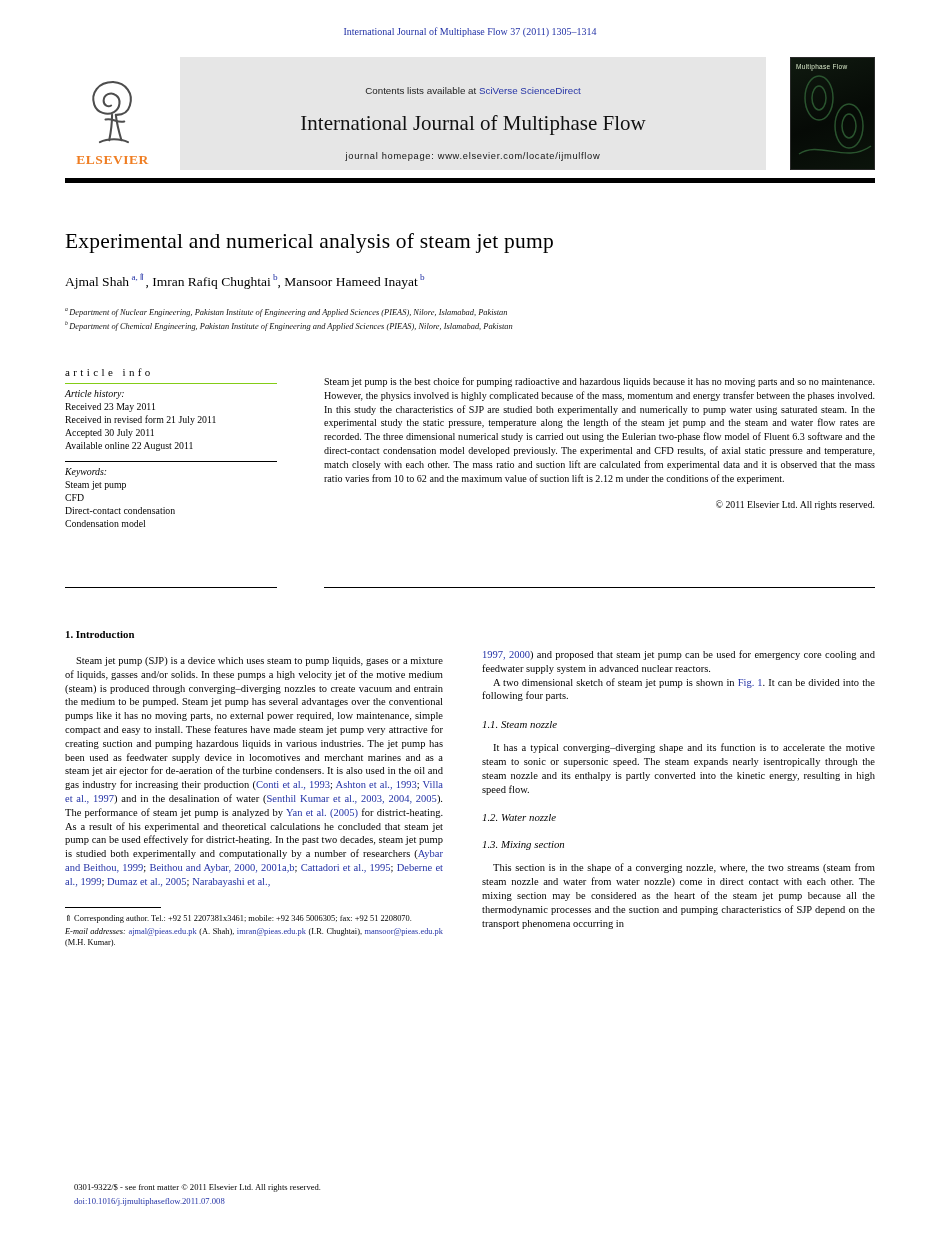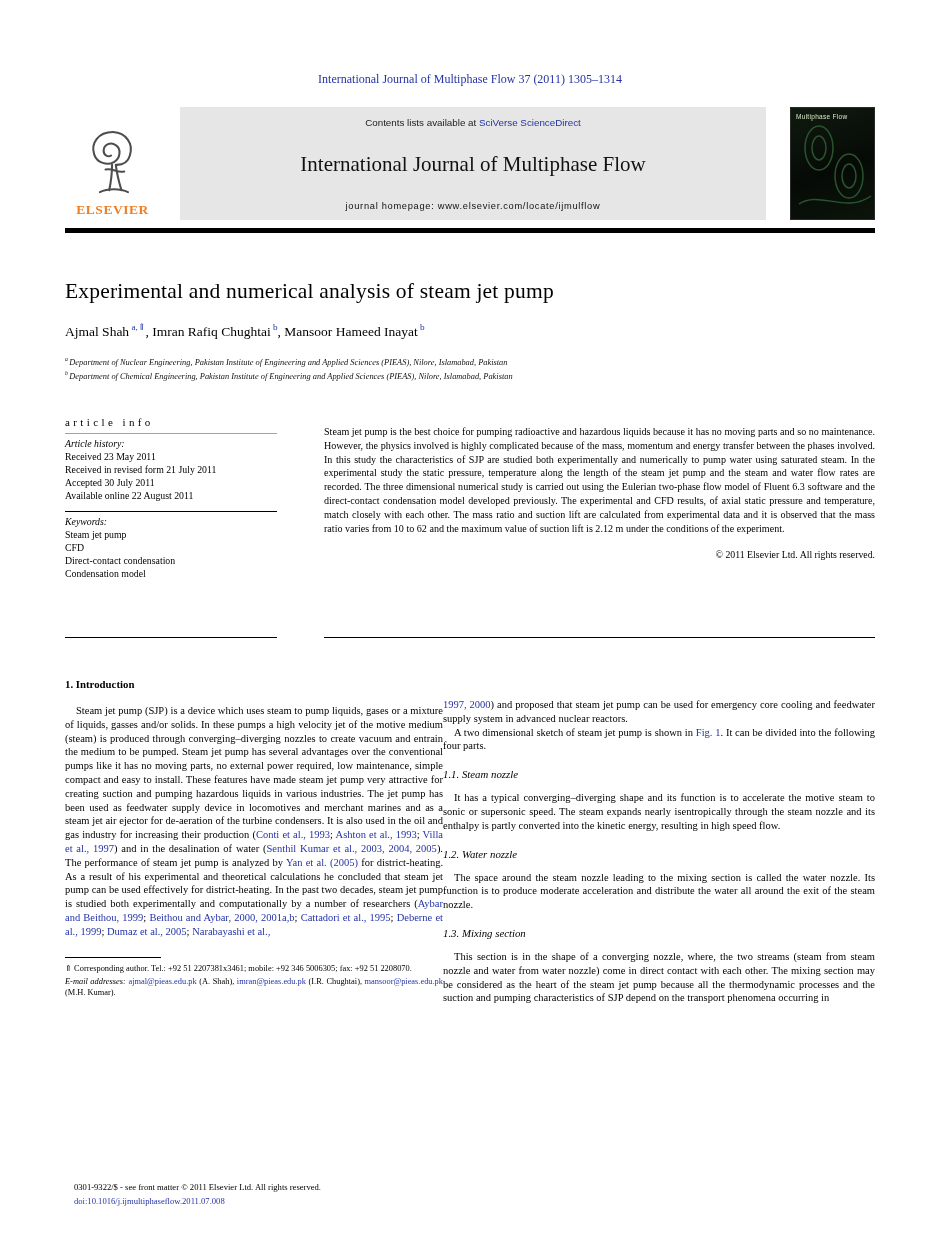--- a/index.html
+++ b/index.html
@@ -6,26 +6,26 @@
   :root{
     --link:#2433a6;
     --orange:#ef7d22;
     --mastbg:#e6e6e6;
   }
   html,body{margin:0;padding:0;background:#fff;}
   body{font-family:"Liberation Serif","DejaVu Serif",serif;color:#000;}
   .page{position:relative;width:925px;height:1234px;background:#fff;overflow:hidden;}
   .inner{padding:0 50px 0 65px;}
 
-  .top-cite{padding-top:72px;text-align:center;font-size:12px;color:var(--link);}
+  .top-cite{padding-top:26px;text-align:center;font-size:10px;color:var(--link);}
 
   .masthead{display:flex;margin-top:20px;align-items:stretch;}
   .logo{width:95px;margin-right:20px;display:flex;flex-direction:column;align-items:center;justify-content:flex-end;padding-bottom:2px;box-sizing:border-box;}
   .logo-text{color:var(--orange);font-weight:bold;font-size:13.5px;letter-spacing:.5px;margin-top:2px;}
-  .mast-box{flex:1;background:var(--mastbg);margin-right:24px;height:113px;display:flex;flex-direction:column;justify-content:space-between;padding:10px 8px 9px;box-sizing:border-box;text-align:center;}
+  .mast-box{flex:1;background:var(--mastbg);margin-right:24px;height:113px;display:flex;flex-direction:column;justify-content:space-between;padding:28px 8px 9px;box-sizing:border-box;text-align:center;}
   .contents-line{font-family:"Liberation Sans",sans-serif;font-size:9.8px;color:#222;}
   .journal-title{font-size:21px;color:#111;}
   .homepage{font-family:"Liberation Sans",sans-serif;font-size:9.3px;letter-spacing:.7px;color:#111;}
   .cover{width:85px;height:113px;box-sizing:border-box;border:1px solid #2a2a2a;background:linear-gradient(160deg,#101a10,#060a06 55%,#0b140b);overflow:hidden;}
   .cover-label{font-family:"Liberation Sans",sans-serif;font-size:6.5px;color:#d8e8c8;padding:5px 0 0 5px;letter-spacing:.3px;}
 
   .black-rule{height:5px;background:#000;margin-top:8px;}
 
   .title{font-size:21.5px;font-weight:normal;margin:46px 0 0;letter-spacing:.2px;}
   .authors{margin-top:17px;font-size:13.5px;}
@@ -39,21 +39,21 @@
   .info-col{width:212px;margin-right:47px;border-bottom:1px solid #000;min-height:222px;box-sizing:border-box;}
   .abs-col{flex:1;border-bottom:1px solid #000;min-height:222px;box-sizing:border-box;}
   .blk-head{font-size:11px;letter-spacing:3.4px;border-bottom:1px solid #84cc16;padding-bottom:5px;}
   .info-line{font-size:9.8px;line-height:13px;}
   .hist-label,.kw-label{font-style:italic;font-size:9.8px;line-height:13px;margin-top:3px;}
   .mid-rule{border-top:1px solid #000;margin:9px 0 0;}
   .abs-text{font-size:10.1px;line-height:13.8px;text-align:justify;margin:9px 0 0;}
   .abs-copy{text-align:right;font-size:9.8px;margin-top:14px;}
 
   .body-cols{display:flex;margin-top:40px;}
-  .col-left{width:378px;}
+  .col-left{width:378px;margin-right:39px;}
   .col-right{flex:1;margin-top:20px;}
   .sec-head{font-size:10.8px;font-weight:bold;margin:0 0 14px;}
   .sub-head{font-size:10.8px;font-style:italic;font-weight:normal;margin:15px 0 11px;}
   .para{font-size:10.5px;line-height:13.8px;text-align:justify;margin:0;}
   .indent{text-indent:11px;}
 
   .footnote{margin-top:18px;}
   .fn-rule{width:96px;border-top:1px solid #000;margin-bottom:5px;}
   .fn{font-size:8.4px;line-height:11.2px;margin:0 0 2px;text-align:justify;}
 
@@ -148,21 +148,20 @@
           <p class="fn"><span class="it">E-mail addresses: </span><span class="cite">ajmal@pieas.edu.pk</span><span> (A. Shah), </span><span class="cite">imran@pieas.edu.pk</span><span> (I.R. Chughtai), </span><span class="cite">mansoor@pieas.edu.pk</span><span> (M.H. Kumar).</span></p>
         </div>
       </div>
 
       <div class="col-right">
         <p class="para"><span class="cite">1997, 2000</span><span>) and proposed that steam jet pump can be used for emergency core cooling and feedwater supply system in advanced nuclear reactors.</span></p>
         <p class="para indent"><span>A two dimensional sketch of steam jet pump is shown in </span><span class="cite">Fig. 1</span><span>. It can be divided into the following four parts.</span></p>
         <h3 class="sub-head">1.1. Steam nozzle</h3>
         <p class="para indent">It has a typical converging–diverging shape and its function is to accelerate the motive steam to sonic or supersonic speed. The steam expands nearly isentropically through the steam nozzle and its enthalpy is partly converted into the kinetic energy, resulting in high speed flow.</p>
         <h3 class="sub-head">1.2. Water nozzle</h3>
-        <p class="para indent">The space around the steam nozzle leading to the mixing section is called the water nozzle. Its function is to produce moderate acceleration and distribute the water all around the exit of the steam nozzle.</p>
         <h3 class="sub-head">1.3. Mixing section</h3>
         <p class="para indent">This section is in the shape of a converging nozzle, where, the two streams (steam from steam nozzle and water from water nozzle) come in direct contact with each other. The mixing section may be considered as the heart of the steam jet pump because all the thermodynamic processes and the suction and pumping characteristics of SJP depend on the transport phenomena occurring in</p>
       </div>
     </div>
 
   </div>
 
   <div class="footer">
     <div>0301-9322/$ - see front matter © 2011 Elsevier Ltd. All rights reserved.</div>
     <div class="cite">doi:10.1016/j.ijmultiphaseflow.2011.07.008</div>

